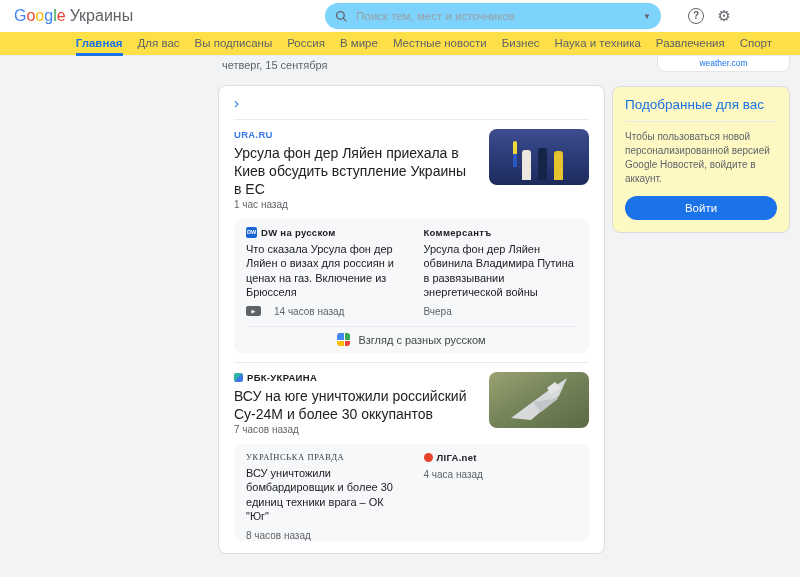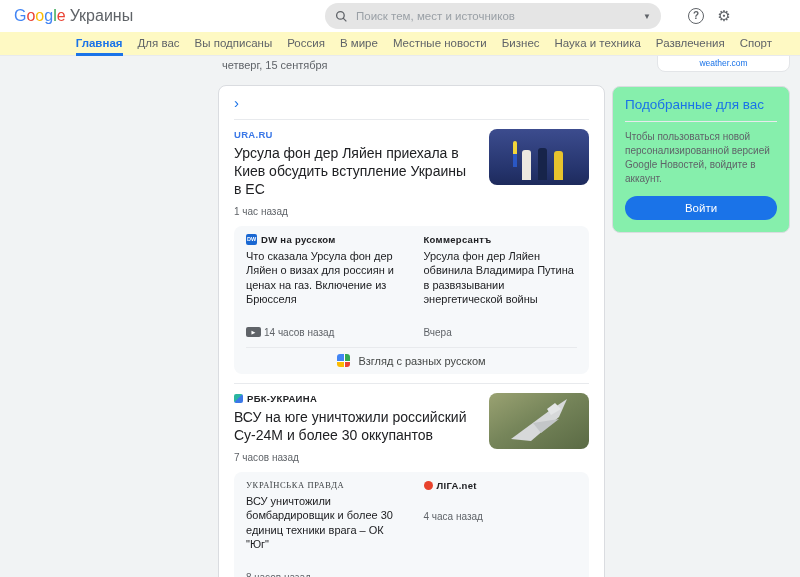--- a/index.html
+++ b/index.html
@@ -7,87 +7,87 @@
   body {
     position:relative; background:#f1f3f4; overflow:hidden;
     font-family:"Liberation Sans", sans-serif; color:#202124;
   }
   
   .header { position:absolute; top:0; left:0; width:800px; height:32px; background:#fff; z-index:20; }
   .logo { position:absolute; left:14px; top:7px; font-size:16px; letter-spacing:0; display:flex; align-items:center; }
   .logo .lG  { color:#4285F4; } .logo .lO1 { color:#EA4335; } .logo .lO2 { color:#FBBC05; }
   .logo .lG2 { color:#4285F4; } .logo .lL  { color:#34A853; } .logo .lE  { color:#EA4335; }
   .logo .product { color:#5f6368; margin-left:4px; font-size:16px; }
-  .search-bar { position:absolute; left:325px; top:3px; width:336px; height:26px; background:#e5e5e5;
+  .search-bar { position:absolute; left:325px; top:3px; width:336px; height:26px; background:#7dd3fc;
     border-radius:13px; display:flex; align-items:center; padding:0 10px; }
   .search-bar svg { flex:0 0 auto; }
   .search-input { flex:1; border:none; background:transparent; outline:none; font-size:11.5px; color:#5f6368;
     margin-left:8px; font-family:"Liberation Sans",sans-serif; }
   .search-input::placeholder { color:#9aa0a6; }
   .search-caret { color:#5f6368; font-size:8px; margin-left:6px; }
   .hdr-icn { position:absolute; top:8px; width:16px; height:16px; color:#5f6368; }
   .help-icn { left:688px; border:1.5px solid #5f6368; border-radius:50%; font-size:10px; line-height:13px;
     text-align:center; font-weight:bold; }
   .gear-icn { left:716px; font-size:15px; line-height:16px; text-align:center; }
   
-  .navbar { position:absolute; top:32px; left:0; width:800px; height:24px; background:#fef9c3;
+  .navbar { position:absolute; top:32px; left:0; width:800px; height:24px; background:#fde047;
     border-bottom:1px solid #e8eaed; z-index:20; }
   .tabs { position:absolute; right:28px; top:0; height:24px; display:flex; gap:15px; align-items:center; }
   .tab { font-size:11.5px; color:#5f6368; white-space:nowrap; height:24px; line-height:22px; cursor:pointer; }
   .tab.active { color:#1a73e8; border-bottom:3px solid #1a73e8; font-weight:bold; }
   
   .dateline { position:absolute; left:222px; top:59px; font-size:11px; color:#5f6368; }
   
   .weather-card { position:absolute; left:657px; top:38px; width:133px; height:34px; background:#fff;
     border:1px solid #e3e5e8; border-radius:8px; z-index:5; overflow:hidden; text-align:center; }
   .weather-row { display:flex; align-items:center; justify-content:center; gap:6px; margin-top:4px; }
   .weather-icn { width:14px; height:10px; position:relative; }
   .weather-icn .sun { position:absolute; left:0; top:0; width:8px; height:8px; border-radius:50%; background:#fbbc05; }
   .weather-icn .cloud { position:absolute; left:3px; top:3px; width:11px; height:6px; border-radius:5px; background:#e8eaed; }
   .weather-temp { font-size:12px; color:#202124; }
   .weather-refresh { font-size:10px; color:#5f6368; }
   .weather-link { font-size:8.5px; color:#1a73e8; margin-top:1px; }
   
-  .side-card { position:absolute; left:612px; top:86px; width:178px; background:#86efac;
+  .side-card { position:absolute; left:612px; top:86px; width:178px; background:#fef9c3;
     border:1px solid #dadce0; border-radius:8px; padding:10px 12px 12px; }
   .side-title { font-size:13.5px; color:#1a73e8; }
   .side-div { height:1px; background:#e8eaed; margin:9px 0 8px; }
   .side-body { font-size:10px; line-height:1.4; color:#5f6368; }
   .signin-btn { margin-top:10px; width:100%; height:24px; border:none; border-radius:12px; background:#1a73e8;
     color:#fff; font-size:11.5px; font-family:"Liberation Sans",sans-serif; cursor:pointer; }
   
   .main-card { position:absolute; left:218px; top:85px; width:387px; background:#fff;
     border:1px solid #dadce0; border-radius:8px; padding:10px 15px 12px; }
   .section-head { display:flex; align-items:center; gap:6px; cursor:pointer; }
   .section-title { font-size:14.5px; color:#1a73e8; }
   .section-chev { color:#1a73e8; font-size:15px; line-height:14px; }
   .hdiv { height:1px; background:#e8eaed; margin:9px 0; }
   .lead { display:flex; gap:12px; }
   .lead-text { flex:1; min-width:0; }
   .src-row { display:flex; align-items:center; gap:4px; }
   .src { font-size:9.5px; font-weight:bold; letter-spacing:.3px; color:#202124; }
   .src.blue { color:#3b78e7; }
   .src.serif { font-family:"Liberation Serif",serif; font-weight:normal; font-size:8.5px; letter-spacing:.6px; color:#3c4043; }
   .lead-title { font-size:14px; line-height:1.28; color:#202124; margin-top:5px; cursor:pointer; }
-  .time { font-size:10px; color:#5f6368; margin-top:7px; }
+  .time { font-size:10px; color:#5f6368; }
   .lead-img { flex:0 0 100px; width:100px; height:56px; border-radius:8px; position:relative; overflow:hidden; cursor:pointer; }
   
   .img-eu { background:linear-gradient(180deg,#3c4c8e 0%,#26356e 70%,#1d2a5c 100%); }
   .img-eu i { position:absolute; bottom:5px; border-radius:3px 3px 0 0; }
   .img-eu .f1 { left:33px; width:9px; height:30px; background:#ece8e0; }
   .img-eu .f2 { left:49px; width:9px; height:32px; background:#17244a; }
   .img-eu .f3 { left:65px; width:9px; height:29px; background:#e7c32d; }
   .img-eu .flag { left:24px; bottom:18px; width:4px; height:26px; background:linear-gradient(180deg,#f2d63a 50%,#2a57c4 50%); }
   .img-jet { background:linear-gradient(150deg,#9aa272 0%,#76855a 45%,#5a6a44 100%); }
   
   .sub-box { margin-top:9px; background:#f6f8fa; border-radius:8px; padding:8px 12px 0; }
   .sub-cols { display:flex; gap:24px; }
   .sub-col { flex:1; min-width:0; }
   .sub-title { font-size:11px; line-height:1.32; color:#202124; margin-top:4px; cursor:pointer; }
-  .meta-row { display:flex; align-items:flex-start; gap:3px; margin-top:20px; }
+  .meta-row { display:flex; align-items:flex-start; gap:13px; margin-top:6px; }
   .video-icn { width:15px; height:10px; background:#5f6368; border-radius:2px; color:#fff; font-size:5px;
     text-align:center; line-height:10px; }
   .box-div { height:1px; background:#e8eaed; margin-top:9px; }
   .fc-row { height:26px; display:flex; align-items:center; justify-content:center; gap:8px; cursor:pointer; }
   .fc-label { font-size:11px; color:#444746; }
   .fc-icn { width:13px; height:13px; border-radius:3px; overflow:hidden; display:grid;
     grid-template-columns:7px 6px; grid-template-rows:7px 6px; background:#fff; gap:1px; flex:0 0 auto; }
   .fc-icn b:nth-child(1){background:#4285F4;} .fc-icn b:nth-child(2){background:#34A853;}
   .fc-icn b:nth-child(3){background:#FBBC05;} .fc-icn b:nth-child(4){background:#EA4335;}
   

